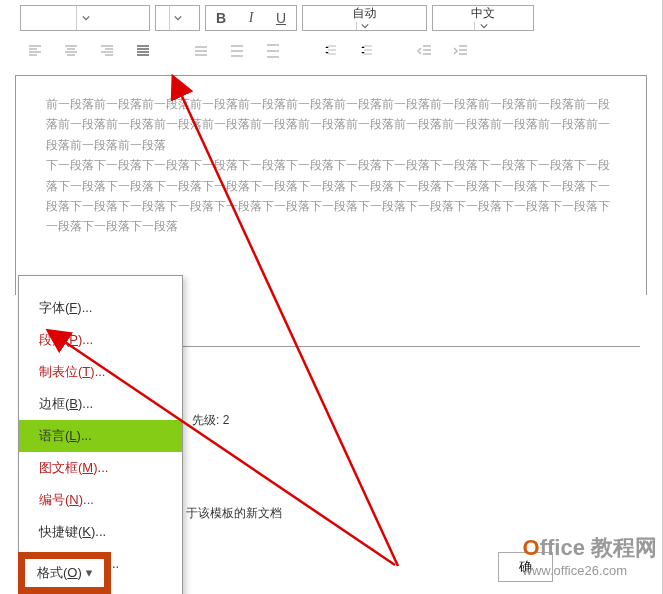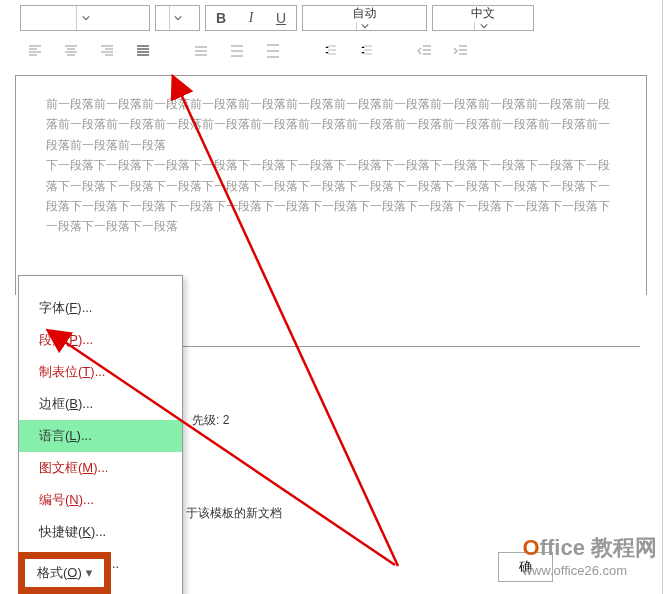--- a/index.html
+++ b/index.html
@@ -115,21 +115,21 @@
       border: 1px solid #999;
       box-shadow: 3px 3px 6px rgba(0,0,0,0.2);
       padding: 16px 0;
     }
     .menu-item {
       padding: 7px 20px;
       font-size: 13px;
       color: #333;
     }
     .menu-item.disabled { color: #b91c1c; }
-    .menu-item.hover { background: #86efac; }
+    .menu-item.hover { background: #84cc16; }
     .menu-item .underline-char { text-decoration: underline; }
     .format-btn {
       position: absolute;
       left: 18px;
       top: 552px;
       border: 7px solid #c2410c;
       background: #fff;
       padding: 5px 12px;
       font-size: 13px;
       color: #333;

